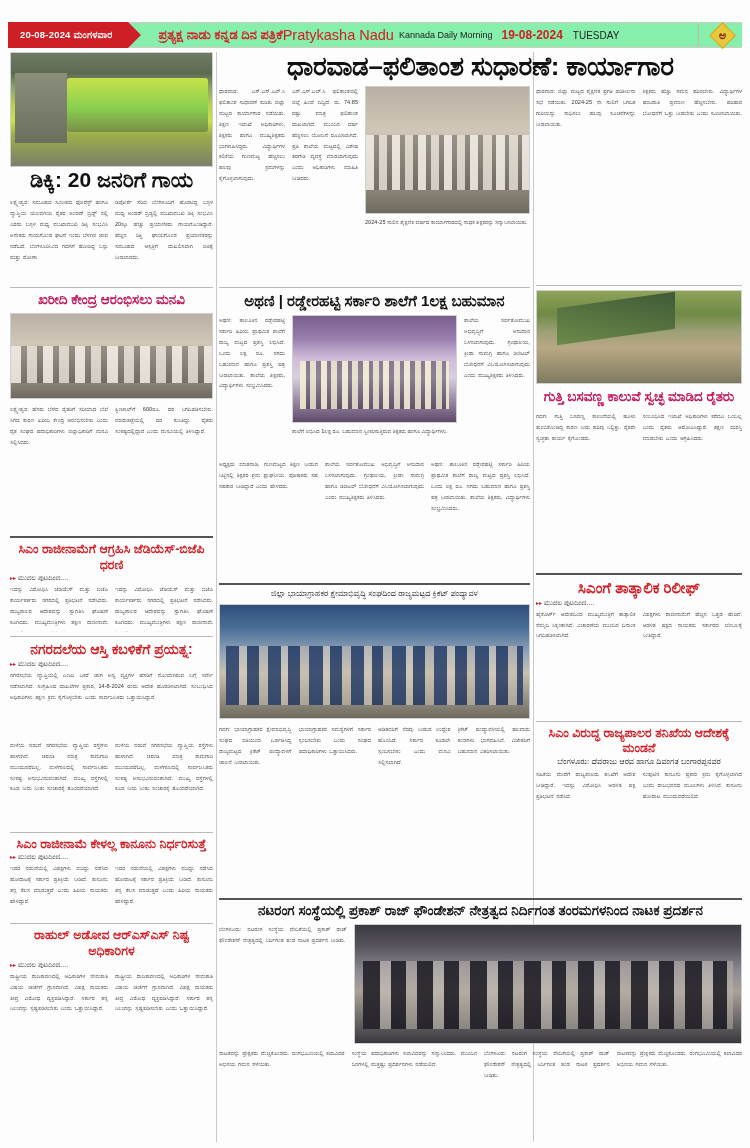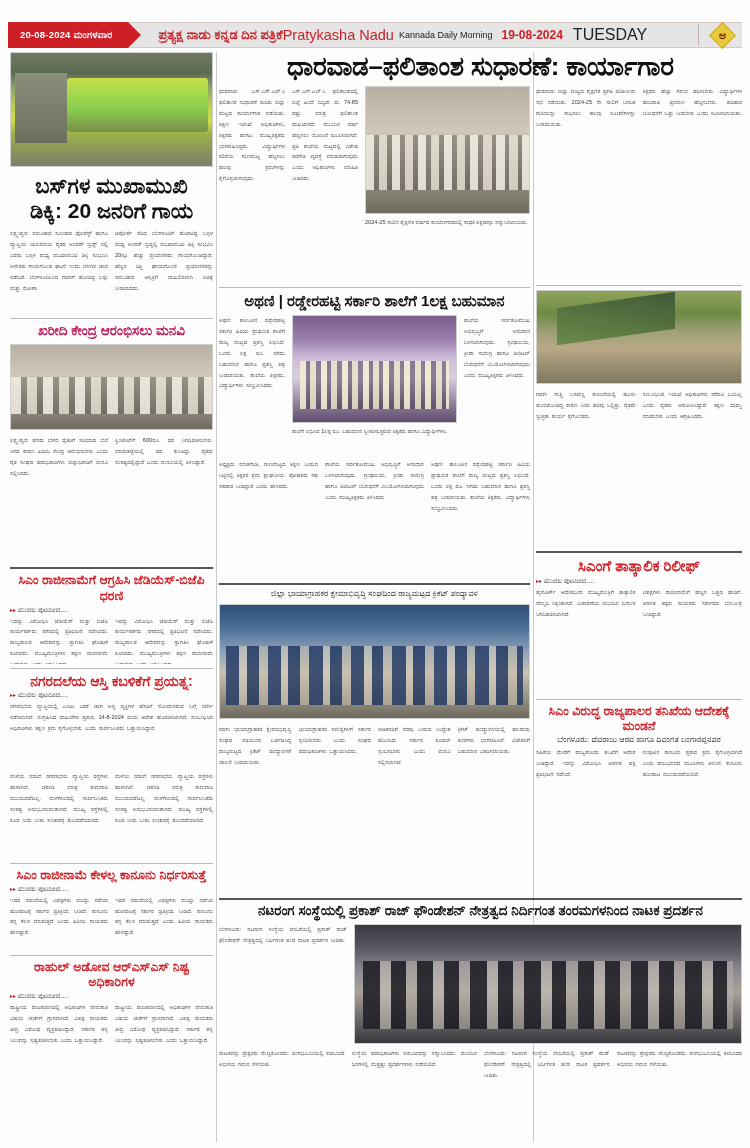--- a/index.html
+++ b/index.html
@@ -14,21 +14,21 @@
     height: 1148px;
     background: #fdfdfd;
     overflow: hidden;
   }
 
   
   .masthead {
     position: absolute;
     left: 8px; top: 22px;
     width: 734px; height: 26px;
-    background: #e5e5e5;
+    background: #86efac;
     border-top: 1px solid #d8c8c4;
     border-bottom: 1px solid #d8c8c4;
     display: flex;
     align-items: center;
   }
   .mh-date-badge {
     position: relative;
     background: #cf1f26;
     color: #fff;
     font-weight: bold;
@@ -69,21 +69,21 @@
   }
   .mh-date2 {
     color: #cf1f26;
     font-weight: bold;
     font-size: 12px;
     margin-left: 9px;
     white-space: nowrap;
   }
   .mh-day {
     color: #222;
-    font-size: 16px;
+    font-size: 10px;
     margin-left: 10px;
     white-space: nowrap;
   }
   .mh-logo-wrap {
     margin-left: auto;
     margin-right: 10px;
     padding-left: 14px;
     border-left: 1px solid #c9b5b0;
     height: 22px;
     display: flex; align-items: center;
@@ -315,21 +315,20 @@
     </div>
   </div>
 
   <div class="vrule" style="left:216px; height:1090px;"></div>
   <div class="vrule" style="left:533px; height:1090px;"></div>
 
   <div class="col col-left">
 
     <div>
       <div class="photo ph-bus" style="height:115px;"></div>
-      <div class="hl-big" style="margin-top:6px;">ಬಸ್‌ಗಳ ಮುಖಾಮುಖಿ</div>
       <div class="hl-big">ಡಿಕ್ಕಿ: 20 ಜನರಿಗೆ ಗಾಯ</div>
       <div class="bodycols" style="margin-top:5px;">
         <div class="bc">
             <div class="txt indent" style="height:86px;">ಲಕ್ಷ್ಮೇಶ್ವರ: ಸಮೂಹದ ಸಮೀಪದ ಫೋರೆಸ್ಟ್ ಹಾಗೂ ವ್ಯಾಪ್ತಿಯ ಯಲವಗಿಯ ರೈತರ ಅಂಡರ್ ಬ್ರಿಡ್ಜ್ ನಲ್ಲಿ ಎರಡು ಬಸ್ಗಳ ಮಧ್ಯ ಮುಖಾಮುಖಿ ಡಿಕ್ಕಿ ಸಂಭವಿಸಿ ಅನೇಕರು ಗಾಯಗೊಂಡ ಘಟನೆ ಇಂದು ಬೆಳಗಿನ ಜಾವ ನಡೆದಿದೆ. ಬೆಂಗಳೂರಿನಿಂದ ಗದಗಿಗೆ ಹೋರಿದ್ದ ಬಸ್ಸು ಮತ್ತು ರೋಣಾ</div>
           </div>
         <div class="bc">
             <div class="txt indent" style="height:86px;">ಡಿಪೋರ್ಕೆ ಸೆರಿದ ಬೆಂಗಳೂರಿಗೆ ಹೊರಟಿದ್ದ ಬಸ್ಗಳ ಮಧ್ಯ ಅಂಡರ್ ಬ್ರಿಡ್ಜಲ್ಲಿ ಮುಖಾಮುಖಿ ಡಿಕ್ಕಿ ಸಂಭವಿಸಿ 20ಕ್ಕೂ ಹೆಚ್ಚು ಪ್ರಯಾಣಿಕರು ಗಾಯಗೊಂಡಿದ್ದಾರೆ. ಹೆಚ್ಚಿನ ರಿತ್ತಿ ಘಾಯಗೊಂಡ ಪ್ರಯಾಣಿಕರನ್ನು ಸಮೂಹದ ಆಸ್ಪತ್ರಿಗೆ ದಾಖಲಿಸಲಾಗಿ ಚಿಕಿತ್ಸೆ ನೀಡಲಾದದು.</div>
           </div>
       </div>
     </div>
@@ -520,20 +519,21 @@
         <div class="bc">
             <div class="txt indent" style="height:195px;">ಶಿಕ್ಷಕರು ಹೆಚ್ಚು ಗಮನ ಹರಿಸಬೇಕು. ವಿದ್ಯಾರ್ಥಿಗಳ ಹಾಜರಾತಿ ಪ್ರಮಾಣ ಹೆಚ್ಚಿಸಬೇಕು. ಪರಿಹಾರ ಬೋಧನೆಗೆ ಒತ್ತು ನೀಡಬೇಕು ಎಂದು ಸೂಚಿಸಲಾಯಿತು.</div>
           </div>
       </div>
     </div>
 
     <hr class="rule">
 
     <div>
       <div class="photo ph-canal" style="height:94px;"></div>
+      <div class="hl-sec" style="margin-top:5px;">ಗುತ್ತಿ ಬಸವಣ್ಣ ಕಾಲುವೆ ಸ್ವಚ್ಛ ಮಾಡಿದ ರೈತರು</div>
       <div class="bodycols" style="margin-top:5px;">
         <div class="bc">
             <div class="txt indent" style="height:158px;">ಗದಗ: ಗುತ್ತಿ ಬಸವಣ್ಣ ಕಾಲುವೆಯಲ್ಲಿ ಹೂಳು ತುಂಬಿಕೊಂಡಿದ್ದ ಕಾರಣ ನೀರು ಹರಿವು ನಿಲ್ಲಿತ್ತು. ರೈತರೇ ಸ್ವಚ್ಛತಾ ಕಾರ್ಯ ಕೈಗೊಂಡರು.</div>
           </div>
         <div class="bc">
             <div class="txt indent" style="height:158px;">ಸಂಬಂಧಿಸಿದ ಇಲಾಖೆ ಅಧಿಕಾರಿಗಳು ಕರೆದೂ ಬಂದಿಲ್ಲ ಎಂದು ರೈತರು ಆರೋಪಿಸಿದ್ದಾರೆ. ತಕ್ಷಣ ದುರಸ್ತಿ ಮಾಡಬೇಕು ಎಂದು ಆಗ್ರಹಿಸಿದರು.</div>
           </div>
       </div>
     </div>
 

